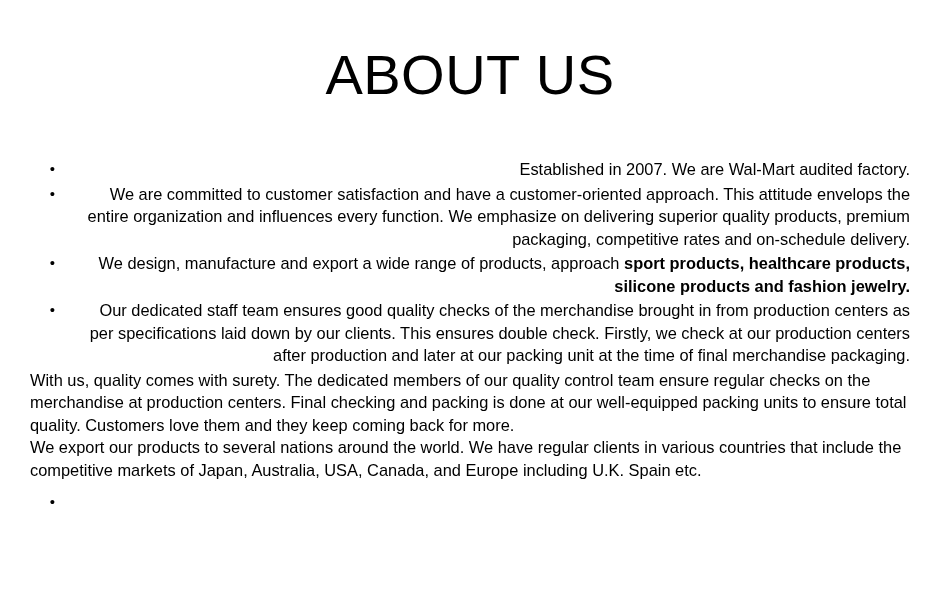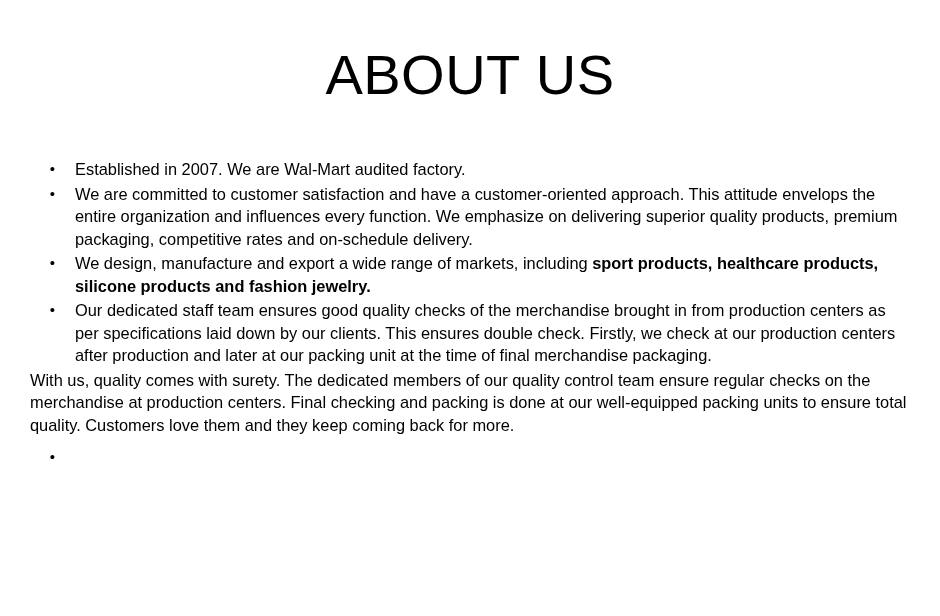--- a/index.html
+++ b/index.html
@@ -50,21 +50,21 @@
     font-size: 15px;
     line-height: 22.5px;
     text-align: center;
     color: #000000;
   }
   .bullet-text {
     flex: 1 1 auto;
     font-size: 16.4px;
     line-height: 22.5px;
     color: #000000;
-    text-align: left;
+    text-align: right;
   }
   .bullet-text b {
     font-weight: bold;
   }
   .plain-para {
     font-size: 16.4px;
     line-height: 22.5px;
     color: #000000;
   }
   .empty-bullet {
@@ -87,31 +87,32 @@
       <span class="bullet-text"><span>Established in 2007.  We are Wal-Mart audited factory.</span></span>
     </div>
 
     <div class="bullet-row">
       <span class="bullet-mark">•</span>
       <span class="bullet-text"><span>We are committed to customer satisfaction and have a customer-oriented approach. This attitude envelops the entire organization and influences every function. We emphasize on delivering superior quality products, premium packaging, competitive rates and on-schedule delivery.</span></span>
     </div>
 
     <div class="bullet-row">
       <span class="bullet-mark">•</span>
-      <span class="bullet-text"><span>We design, manufacture and export a wide range of markets, including </span><b>sport products, healthcare products, silicone products and fashion jewelry.</b></span>
+      <span class="bullet-text"><span>We design, manufacture and export a wide range of products, approach </span><b>sport products, healthcare products, silicone products and fashion jewelry.</b></span>
     </div>
 
     <div class="bullet-row">
       <span class="bullet-mark">•</span>
       <span class="bullet-text"><span>Our dedicated staff team ensures good quality checks of the merchandise brought in from production centers as per specifications laid down by our clients. This ensures double check.  Firstly, we check at our production centers after production and later at our packing unit at the time of final merchandise packaging.</span></span>
     </div>
 
     <div class="plain-para">With us, quality comes with surety. The dedicated members of our quality control team ensure regular checks on the merchandise at production centers. Final checking and packing is done at our well-equipped packing units to ensure total quality. Customers love them and they keep coming back for more.</div>
 
 
+    <div class="plain-para">We export our products to several nations around the world. We have regular clients in various countries that include the competitive markets of Japan, Australia, USA, Canada, and Europe including U.K. Spain etc.</div>
 
     <div class="empty-bullet">
       <span class="bullet-mark">•</span>
       <span class="bullet-text"></span>
     </div>
 
   </div>
 </div>
 
 </body></html>

